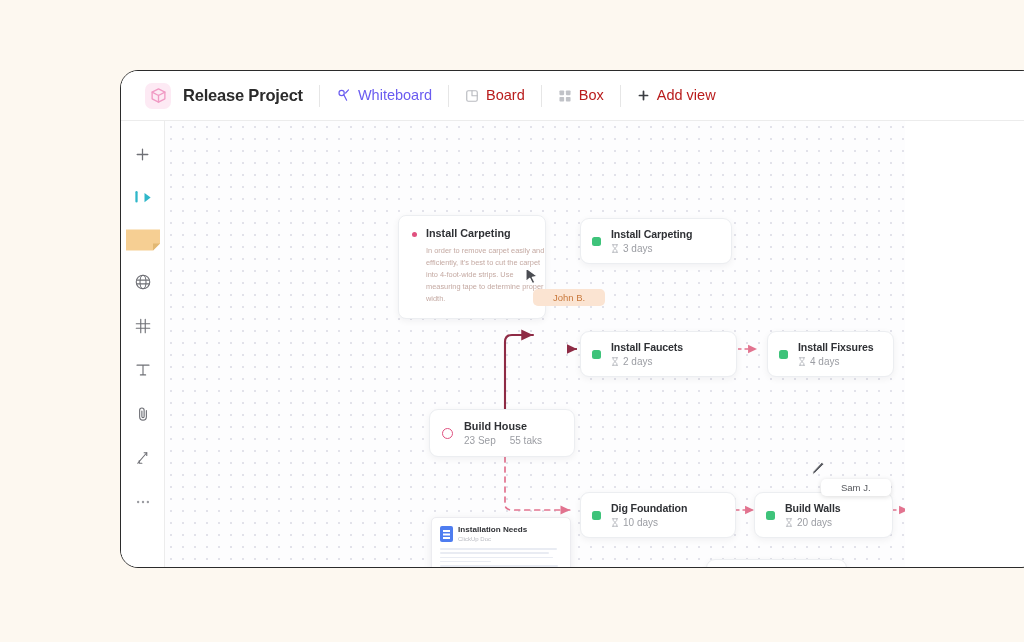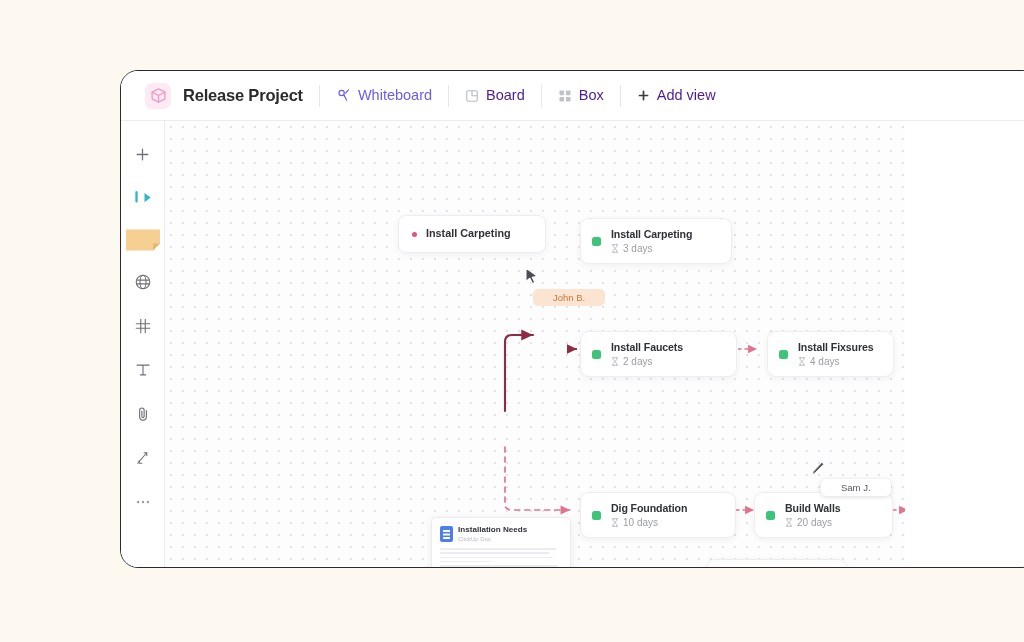--- a/index.html
+++ b/index.html
@@ -41,21 +41,21 @@
     font-size: 16.5px; font-weight: bold; color: #2b2b2b;
     letter-spacing: -0.2px; white-space: nowrap;
   }
   .hdr-sep { width: 1px; height: 22px; background: #e6e6e6; margin: 0 16px; flex: none; }
   .view-tab {
     display: flex; align-items: center; gap: 7px;
     font-size: 14.5px; color: #9a9a9a; white-space: nowrap;
     cursor: pointer;
   }
   .view-tab.active { color: #6a5cf0; font-weight: normal; }
-  .view-tab.dark { color: #4c1d95; justify-content: flex-end; }
+  .view-tab.dark { color: #b91c1c; justify-content: flex-end; }
   .view-tab .lbl { line-height: 1; }
 
   
   #body { position: absolute; left: 0; top: 50px; width: 100%; height: 448px; }
 
   
   #toolbar {
     position: absolute; left: 0; top: 0;
     width: 44px; height: 100%;
     background: #ffffff;
@@ -311,20 +311,21 @@
           <path d="M571 389 L589 389" fill="none" stroke="#e2738f" stroke-width="1.6" stroke-dasharray="3.5 3" marker-end="url(#ah-dash)"></path>
 
           <path d="M728 389 L743 389" fill="none" stroke="#e2738f" stroke-width="1.6" stroke-dasharray="3.5 3" marker-end="url(#ah-dash)"></path>
         </svg>
 
         <div class="card" id="note-carpeting" style="left:233px; top:94px; width:148px;">
           <div class="nhead">
             <span class="dot"></span>
             <span class="ntitle">Install Carpeting</span>
           </div>
+          <div class="nbody">In order to remove carpet easily and efficiently, it's best to cut the carpet into 4-foot-wide strips. Use measuring tape to determine proper width.</div>
         </div>
 
         <div class="card task" style="left:415px; top:97px; width:152px;">
           <span class="sq" style="background:#3ec37a;"></span>
           <span class="tx">
             <span class="tt">Install Carpeting</span>
             <span class="mt">
               <svg width="8" height="9" viewBox="0 0 10 12" fill="none" stroke="#b6b8bd" stroke-width="1.2" stroke-linecap="round">
                 <path d="M1.5 1h7M1.5 11h7M2.6 1v2.2L5 6 2.6 8.8V11M7.4 1v2.2L5 6l2.4 2.8V11"></path>
               </svg>
@@ -352,20 +353,30 @@
             <span class="tt">Install Fixsures</span>
             <span class="mt">
               <svg width="8" height="9" viewBox="0 0 10 12" fill="none" stroke="#b6b8bd" stroke-width="1.2" stroke-linecap="round">
                 <path d="M1.5 1h7M1.5 11h7M2.6 1v2.2L5 6 2.6 8.8V11M7.4 1v2.2L5 6l2.4 2.8V11"></path>
               </svg>
               <em style="font-style:normal;">4 days</em>
             </span>
           </span>
         </div>
 
+        <div class="card" id="card-house" style="left:264px; top:288px; width:146px;">
+          <span class="ring"></span>
+          <span>
+            <span class="tt" style="display:block;">Build House</span>
+            <span class="mt">
+              <em style="font-style:normal;">23 Sep</em>
+              <em style="font-style:normal;">55 taks</em>
+            </span>
+          </span>
+        </div>
 
         <div class="card task" style="left:415px; top:371px; width:156px;">
           <span class="sq" style="background:#3ec37a;"></span>
           <span class="tx">
             <span class="tt">Dig Foundation</span>
             <span class="mt">
               <svg width="8" height="9" viewBox="0 0 10 12" fill="none" stroke="#b6b8bd" stroke-width="1.2" stroke-linecap="round">
                 <path d="M1.5 1h7M1.5 11h7M2.6 1v2.2L5 6 2.6 8.8V11M7.4 1v2.2L5 6l2.4 2.8V11"></path>
               </svg>
               <em style="font-style:normal;">10 days</em>

